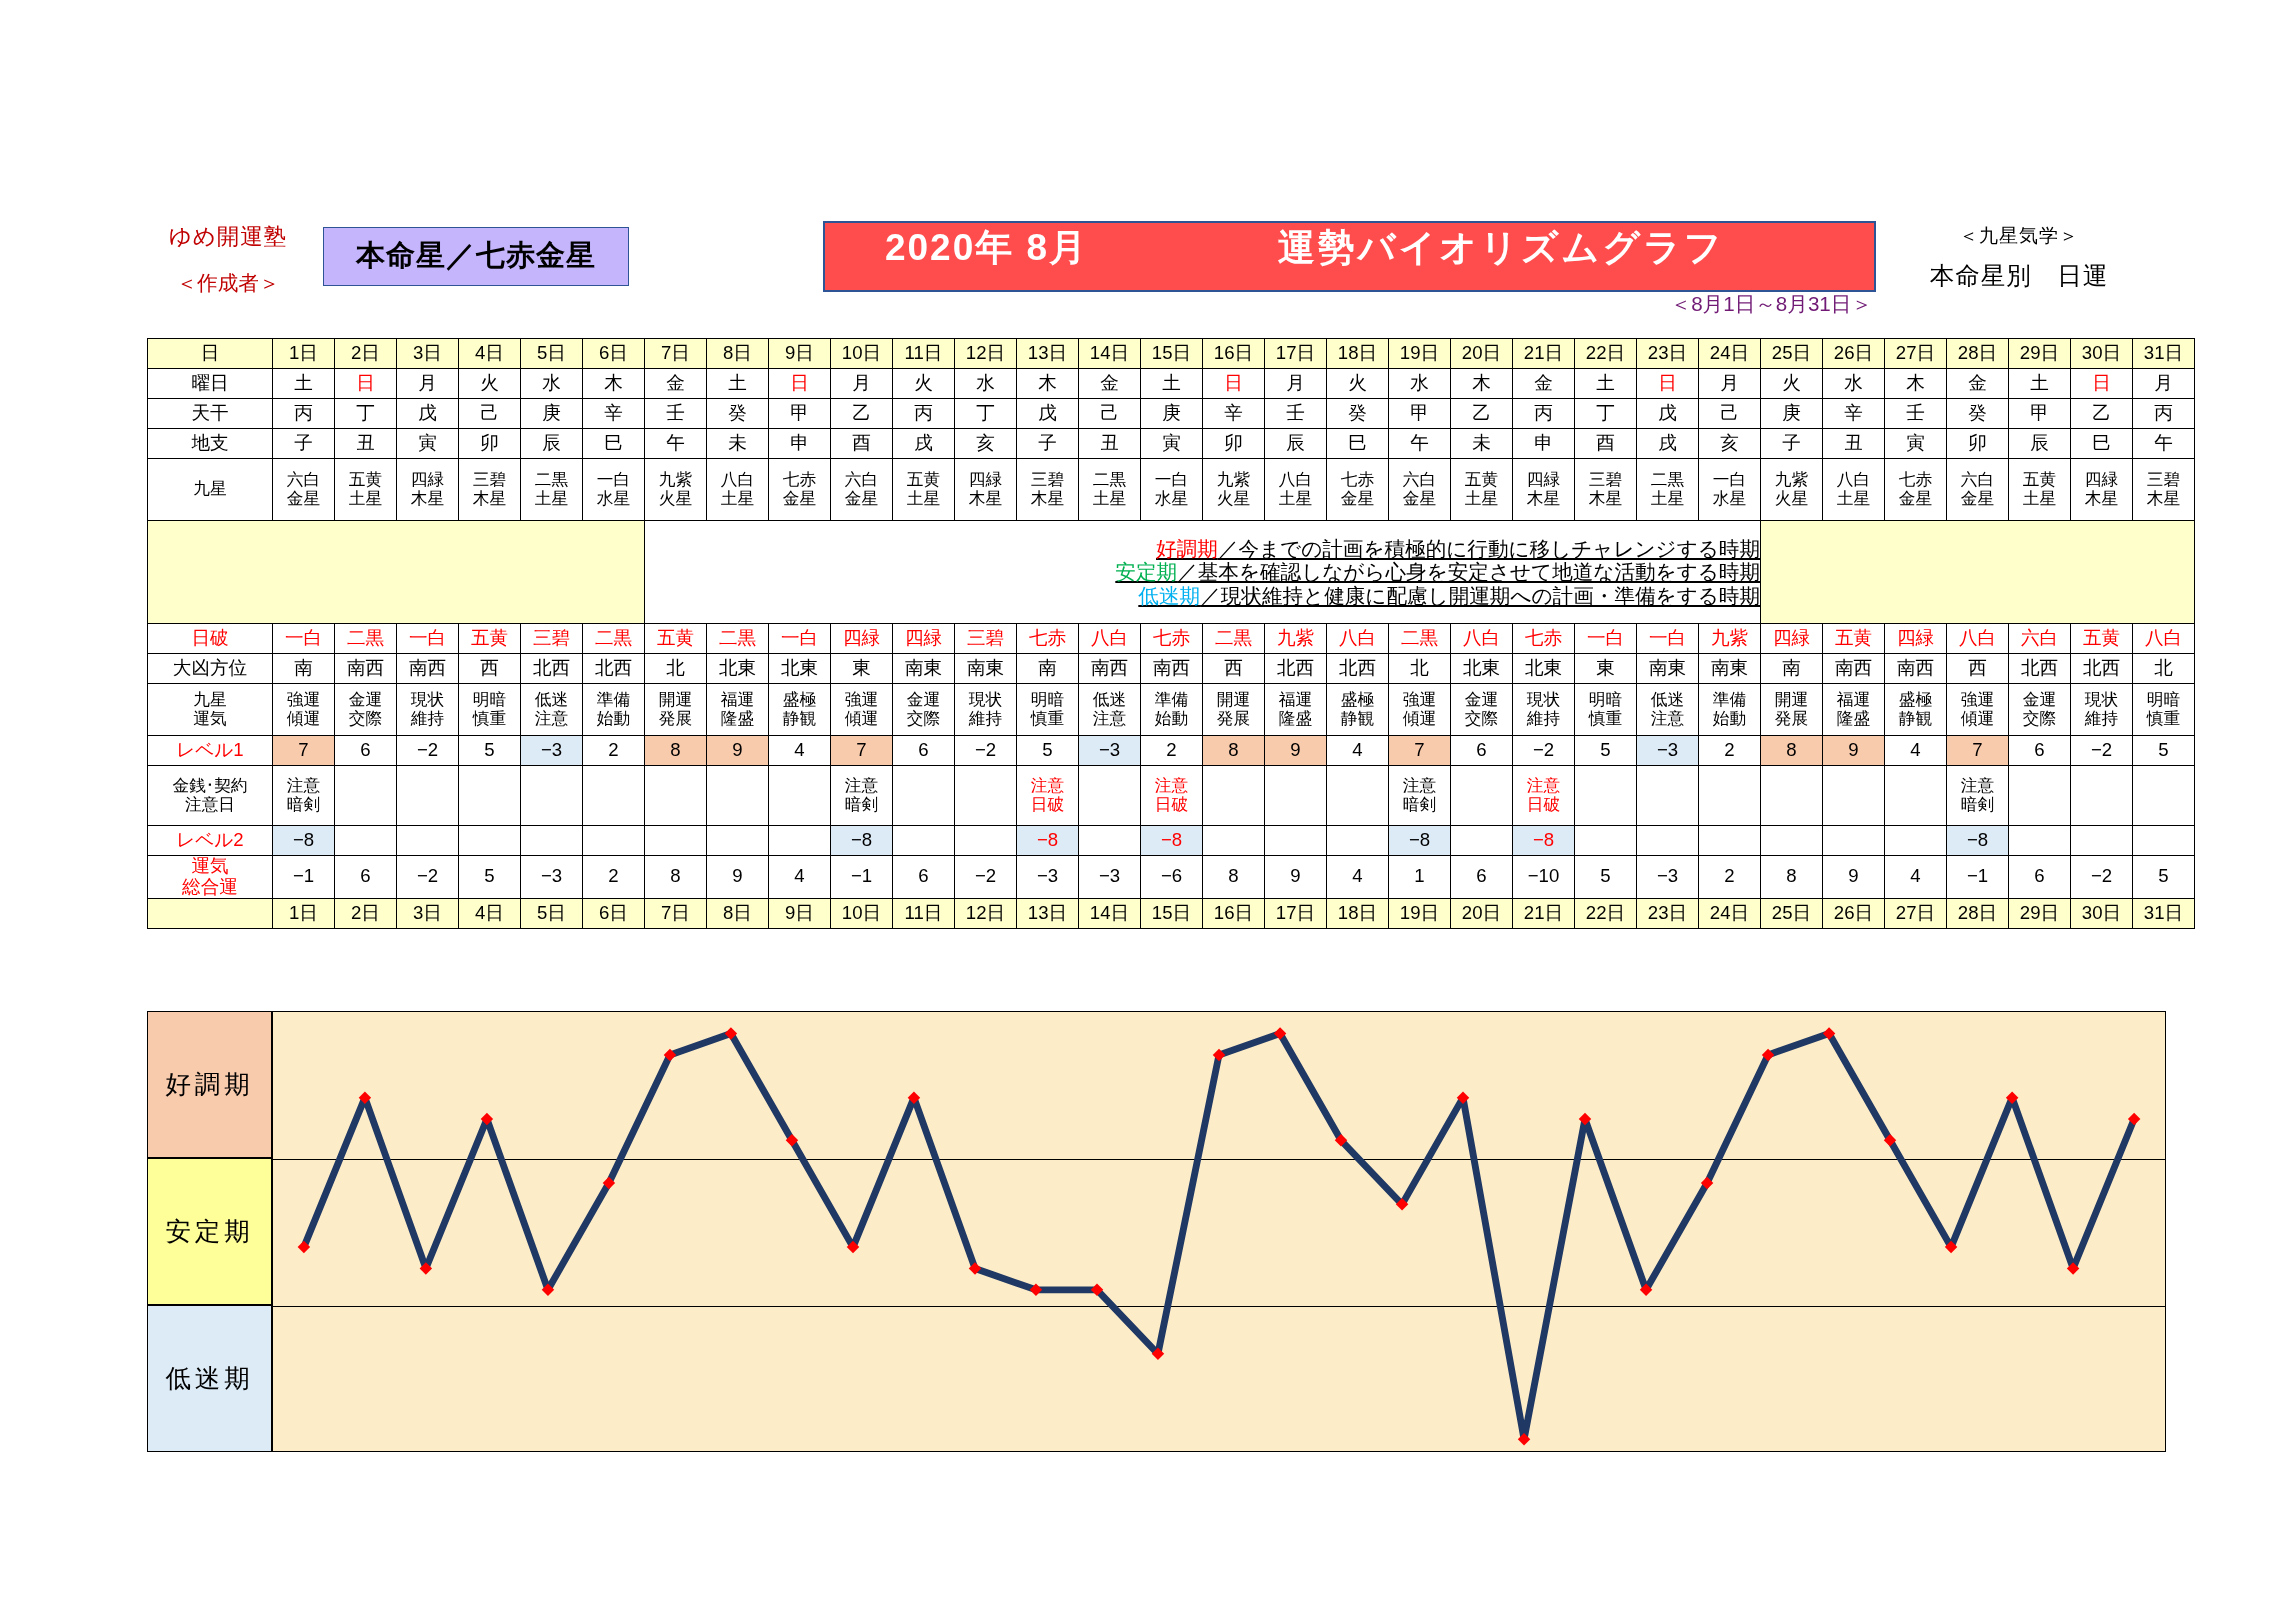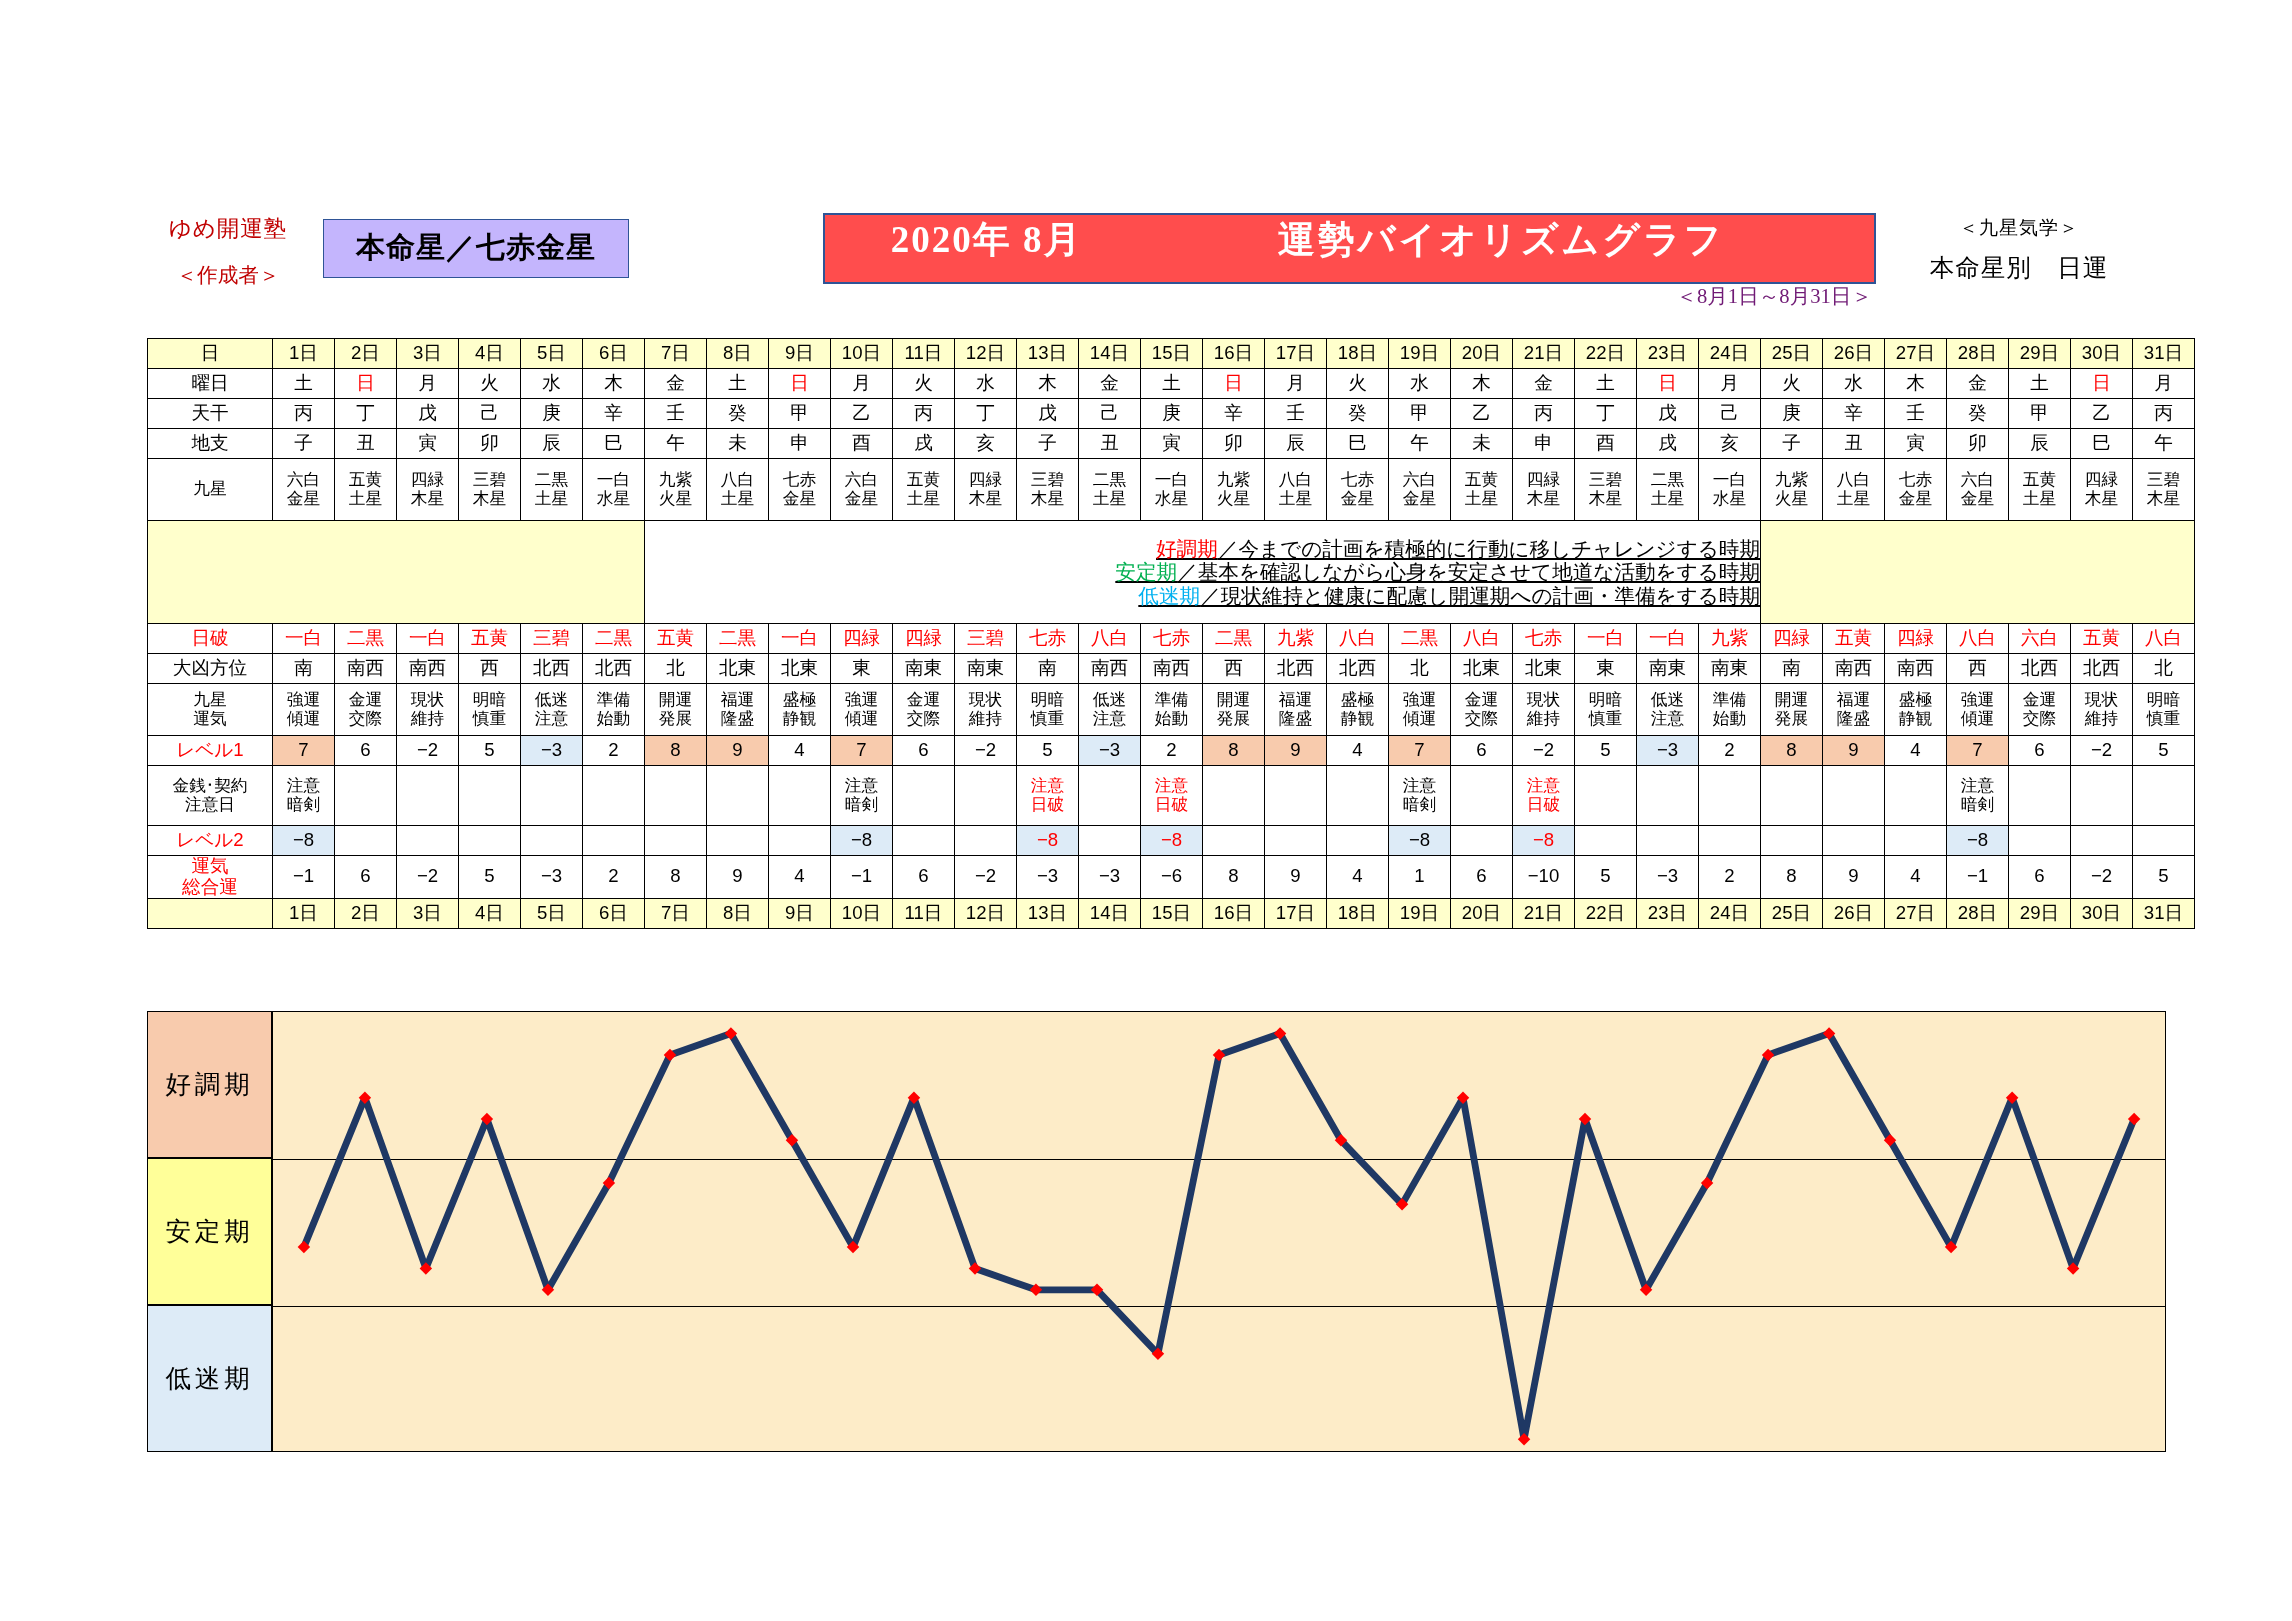--- a/index.html
+++ b/index.html
@@ -1,20 +1,20 @@
 <!DOCTYPE html>
 <html><head>
 <meta charset="utf-8">
 <style>
   html,body{margin:0;padding:0;background:#ffffff;}
   body{width:2293px;height:1621px;font-family:"Liberation Sans","DejaVu Sans",sans-serif;}
   #page{position:relative;width:2293px;height:1621px;}
 
   
-  #header{position:absolute;left:147px;top:213px;width:2019px;height:88px;font-family:Liberation Serif, serif;}
+  #header{position:absolute;left:147px;top:221px;width:2019px;height:88px;}
   .hdr-left{position:absolute;left:0;top:0;width:162px;text-align:center;}
   .hdr-left .l1{font-size:22.5px;color:#c00000;letter-spacing:1px;}
   .hdr-left .l2{font-size:20.6px;color:#c00000;margin-top:17px;text-align:center;}
   .hdr-honmei{position:absolute;left:176px;top:5.9px;width:304px;height:57px;background:#c4b5fd;
       border:1px solid #2f5496;display:flex;align-items:center;justify-content:center;}
   .hdr-honmei span{font-size:29px;font-weight:bold;color:#000;letter-spacing:1px;}
   .hdr-title{position:absolute;left:676px;top:0;width:1049px;height:67px;background:#ff4d4d;
       border:2px solid #2f5496;display:flex;align-items:flex-start;}
   .hdr-title .year{flex:0 0 323px;text-align:center;font-size:37px;font-weight:bold;color:#fff;letter-spacing:2px;}
   .hdr-title .main{flex:1;text-align:center;font-size:37px;font-weight:bold;color:#fff;letter-spacing:2.9px;padding-right:19.6px;}

